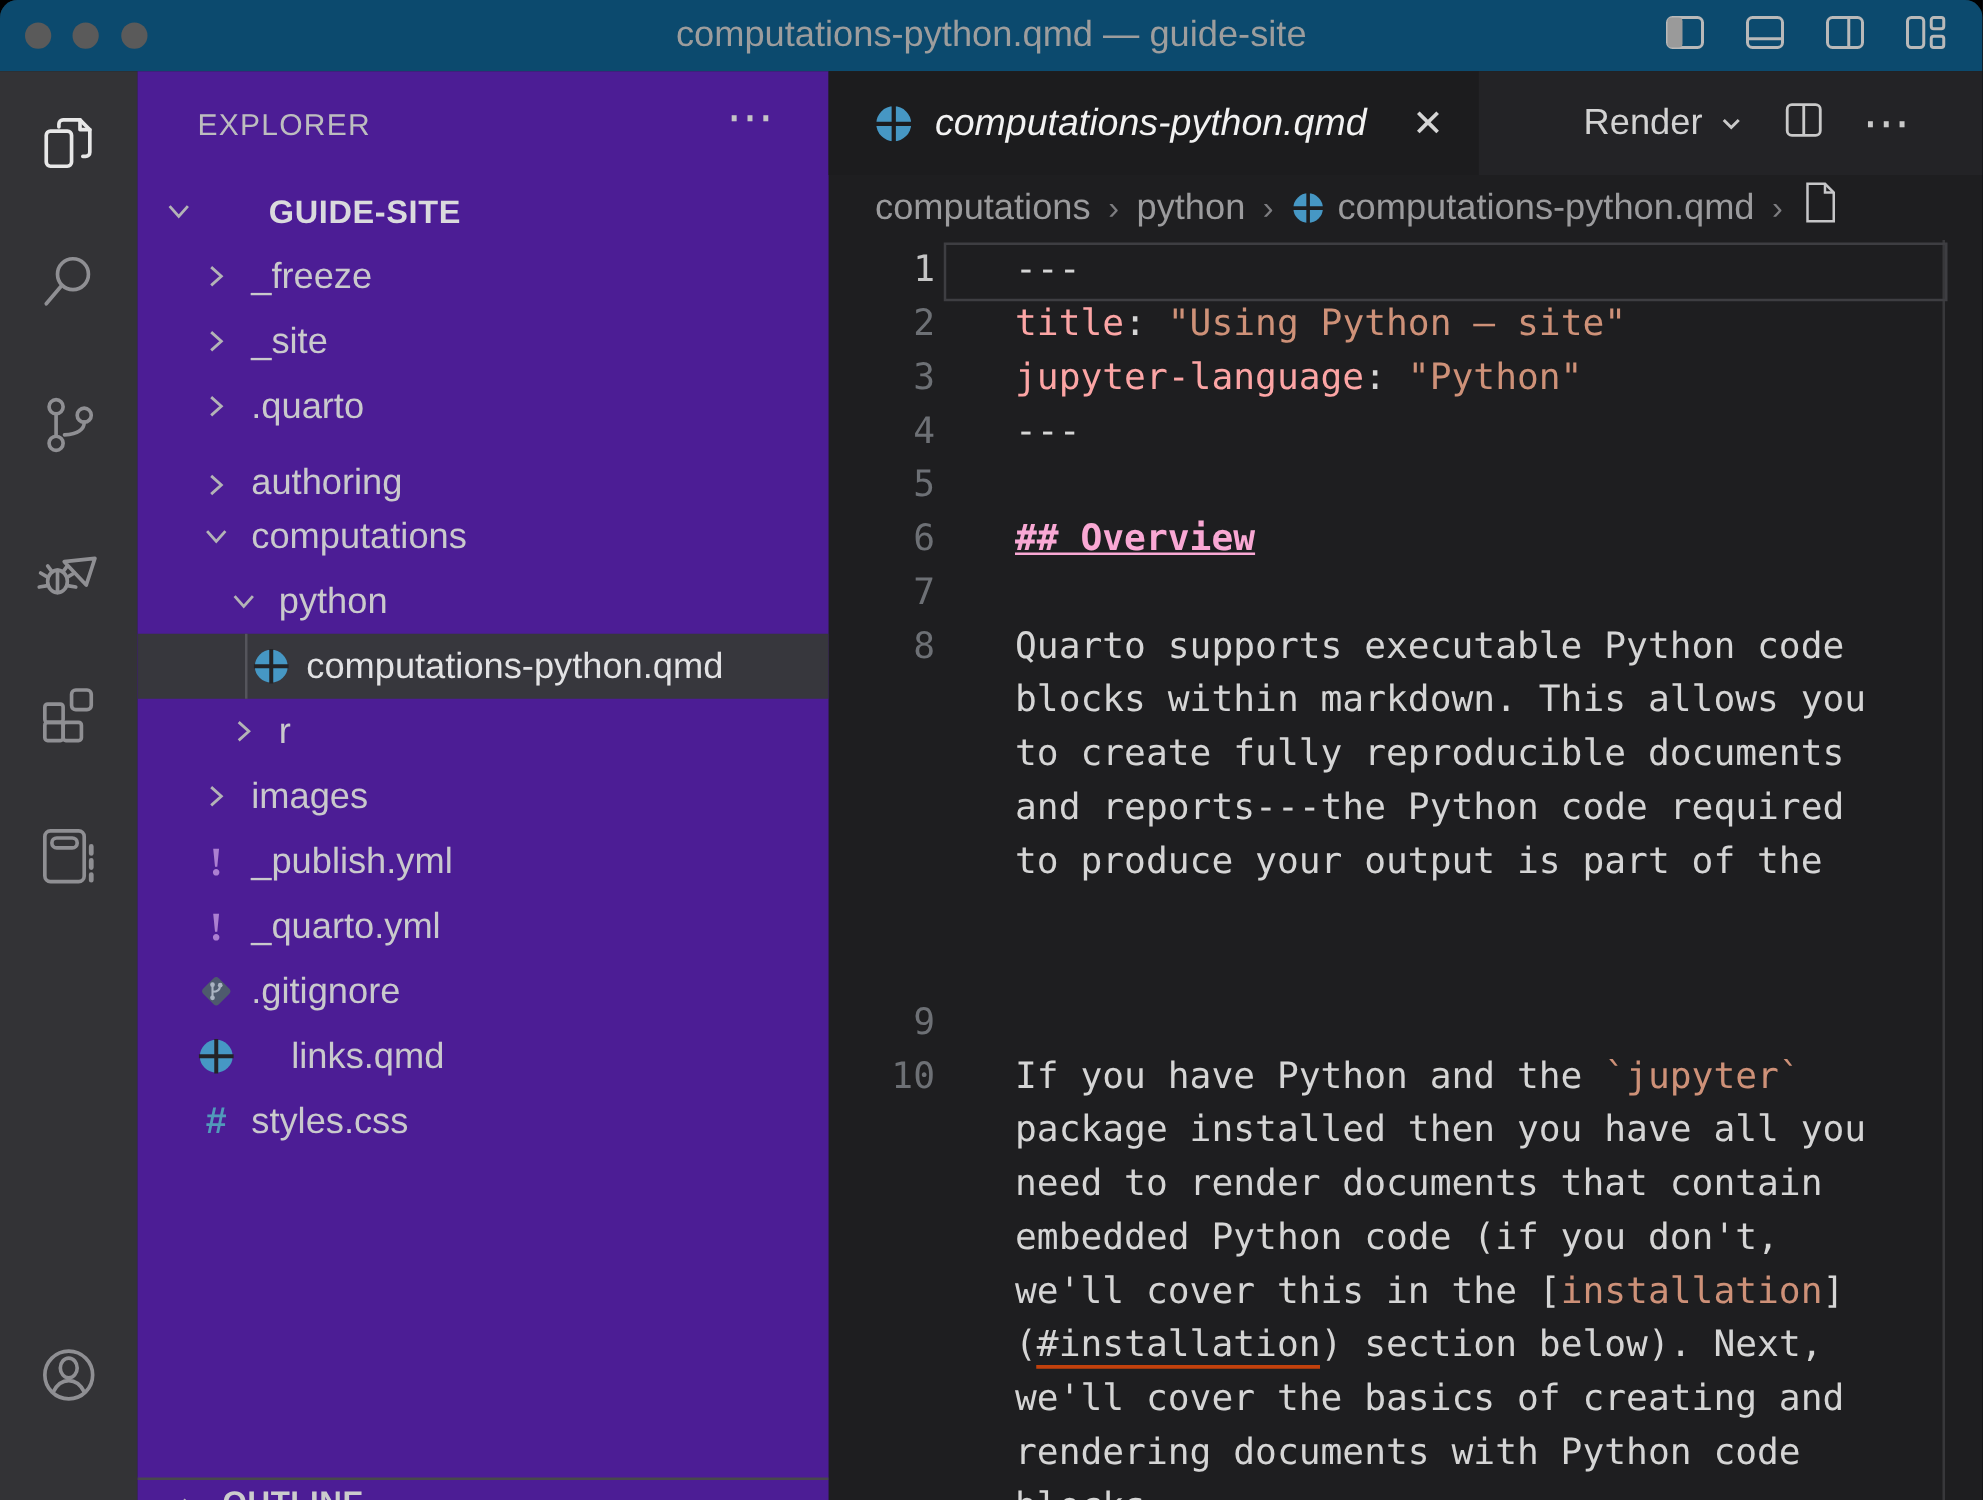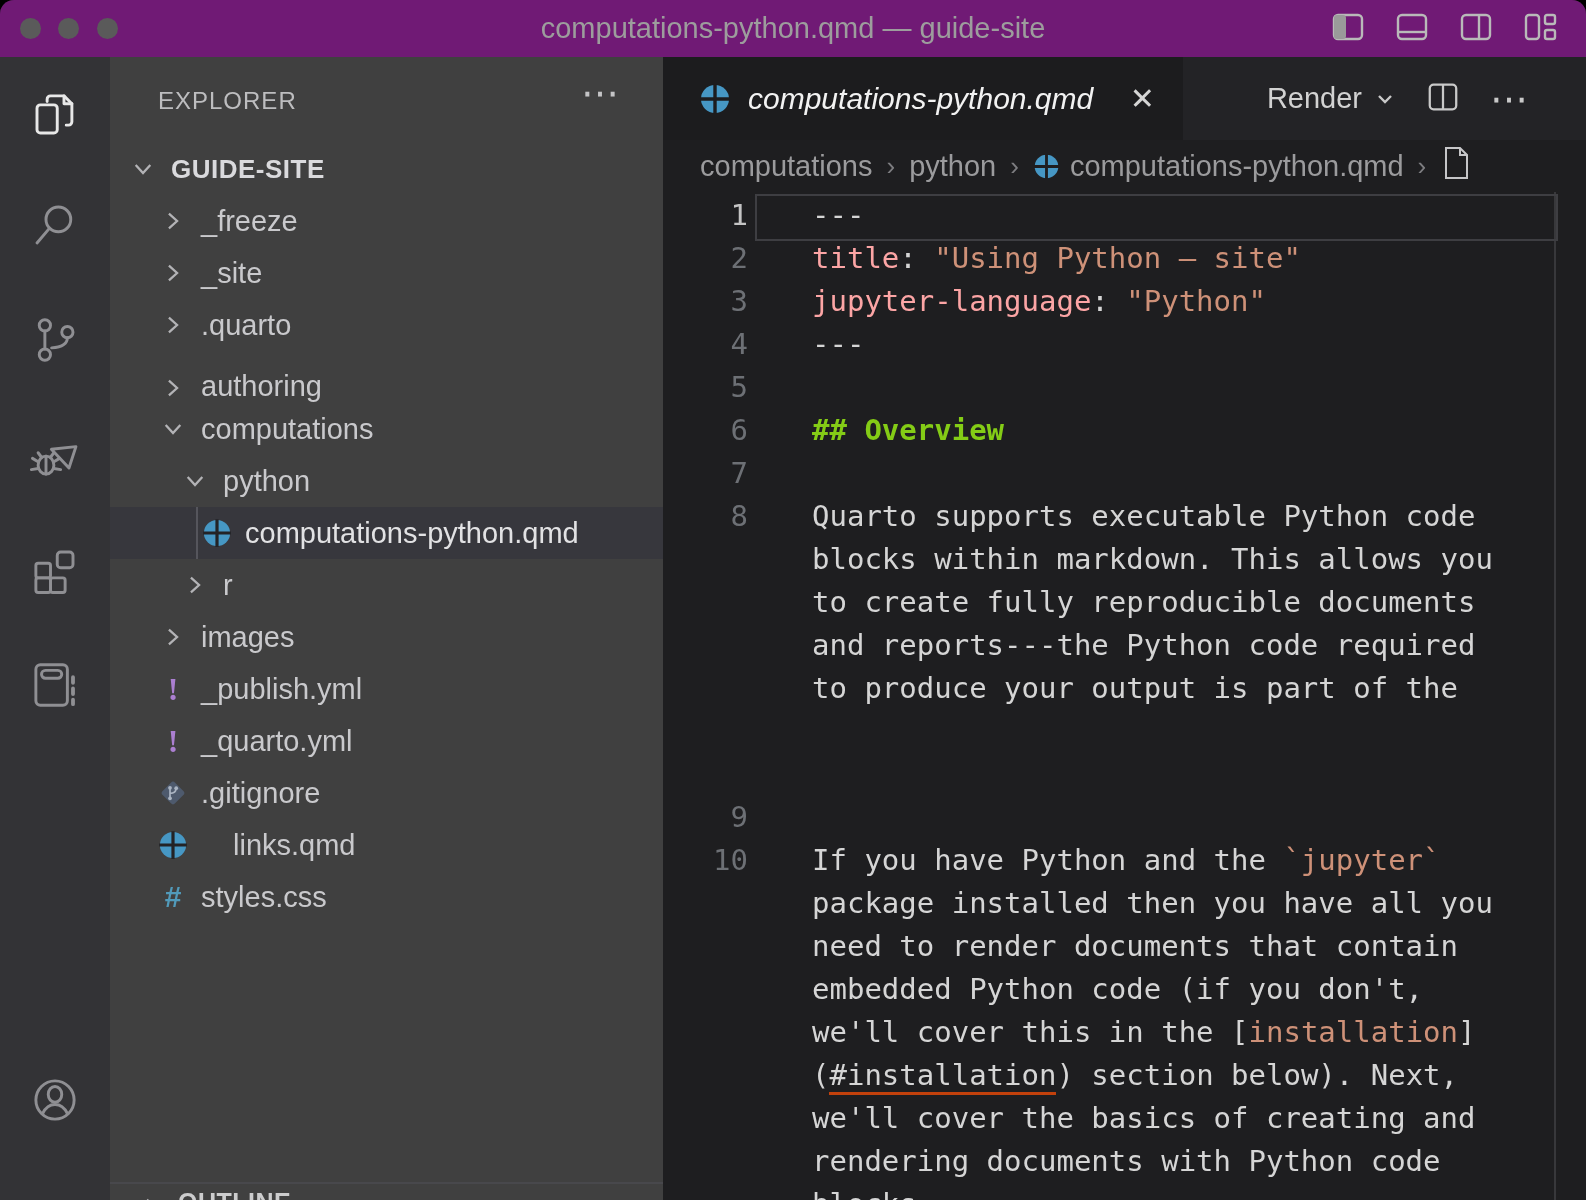--- a/index.html
+++ b/index.html
@@ -3,21 +3,21 @@
 <meta charset="utf-8">
 <style>
   * { margin:0; padding:0; box-sizing:border-box; }
   html,body { width:1586px; height:1200px; background:#000; overflow:hidden;
               font-family:"Liberation Sans", sans-serif; }
   .window { position:absolute; left:0; top:0; width:1586px; height:1200px;
             background:#1e1e20; border-radius:14px 14px 0 0; overflow:hidden; }
 
   
   .titlebar { position:absolute; left:0; top:0; width:1586px; height:57px;
-              background:#701a75; }
+              background:#0c4a6e; }
   .traffic { position:absolute; top:18px; width:21px; height:21px; border-radius:50%;
              background:#5a5a5a; }
   .t1{left:20px} .t2{left:58px} .t3{left:97px}
   .win-title { position:absolute; left:0; right:0; top:0; height:57px; line-height:57px;
                text-align:center; color:#9d9d9d; font-size:29px; }
   .layout-controls { position:absolute; right:28px; top:0; height:57px;
                      display:flex; align-items:center; gap:28px; }
   .layout-controls svg { width:36px; height:32px; stroke:#b9b9b9; fill:none;
                          stroke-width:2.4; }
 
@@ -25,21 +25,21 @@
   .activitybar { position:absolute; left:0; top:57px; width:110px; bottom:0;
                  background:#333336; }
   .ab-item { position:absolute; left:0; width:110px; height:92px;
              display:flex; align-items:center; justify-content:center; }
   .ab-item svg { width:54px; height:54px; stroke:#8f8f93; fill:none; stroke-width:2.6;
                  stroke-linejoin:round; stroke-linecap:round; }
   .ab-item.active svg { stroke:#e8e8e8; }
 
   
   .sidebar { position:absolute; left:110px; top:57px; width:553px; bottom:0;
-             background:#404040; overflow:hidden; }
+             background:#4c1d95; overflow:hidden; }
   .sb-header { position:absolute; left:0; top:0; width:553px; height:86px; }
   .sb-title { position:absolute; left:48px; top:30px; font-size:24px; color:#bdbdbf;
               letter-spacing:1px; }
   .sb-more { position:absolute; right:42px; top:14px; color:#c4c4c6; font-size:38px;
              letter-spacing:2px; }
   .tree { position:absolute; left:0; top:86px; width:553px; }
   .trow { position:relative; width:553px; height:52px; display:flex; align-items:center;
           color:#c9c9cc; font-size:29px; white-space:nowrap; }
   .trow.selected { background:#37373d; color:#e2e2e4; }
   .trow.root { font-weight:bold; color:#dadadd; font-size:26px; letter-spacing:.5px; }
@@ -84,21 +84,21 @@
                font-family:"DejaVu Sans Mono", monospace; font-size:29px; }
   .code-row { position:relative; height:43px; line-height:43px; display:flex;
               white-space:pre; }
   .ln { width:85px; text-align:right; color:#6d7075; flex:0 0 auto; }
   .ct { margin-left:64px; color:#d5d5d5; }
   .code-row.cur .ln { color:#c4c4c4; }
   .code-row.cur::before { content:""; position:absolute; left:92px; width:799px;
                           top:0; height:43px; border:2px solid #3e3e42; }
   .tk-k { color:#fca5a5; }
   .tk-s { color:#ce9178; }
-  .tk-h { color:#84cc16; font-weight:bold; }
+  .tk-h { color:#f9a8d4; font-weight:bold;text-decoration:underline; }
   .tk-u { color:#d5d5d5; border-bottom:3px solid #c2410c; }
   .scroll-divider { position:absolute; left:891px; top:0; bottom:0; width:2px;
                     background:#38383b; }
 </style>
 </head>
 <body>
 
 <div class="window">
 
   <div class="titlebar">
@@ -188,21 +188,21 @@
       </svg>
     </div>
   </div>
 
   <div class="sidebar">
     <div class="sb-header">
       <span class="sb-title">EXPLORER</span>
       <span class="sb-more">⋯</span>
     </div>
     <div class="tree" id="tree">
-        <div class="trow root" style="padding-left: 18px;">
+        <div class="trow root" style="padding-left: 18px; gap: 44px;">
           <span class="ticon-slot">
             <svg class="tchev" viewBox="0 0 16 16">
               <path d="M3.5 5.5 L8 10.5 L12.5 5.5"></path>
             </svg>
           </span>
           <span>GUIDE-SITE</span>
         </div>
         <div class="trow" style="padding-left: 48px;">
           <span class="ticon-slot">
             <svg class="tchev" viewBox="0 0 16 16">

